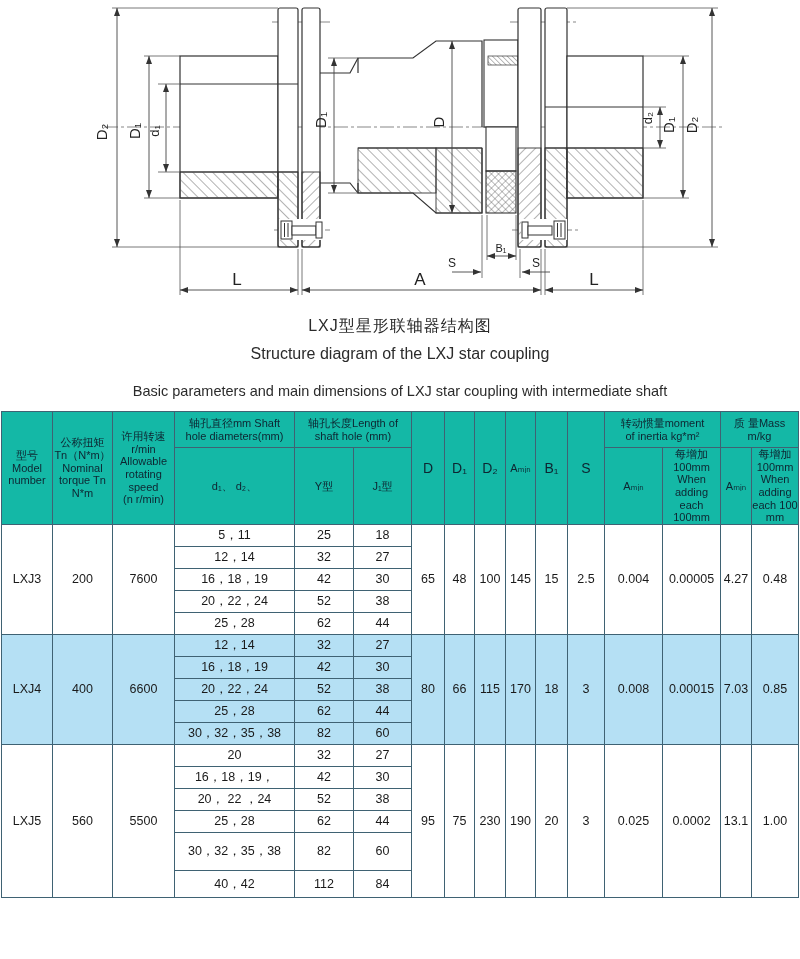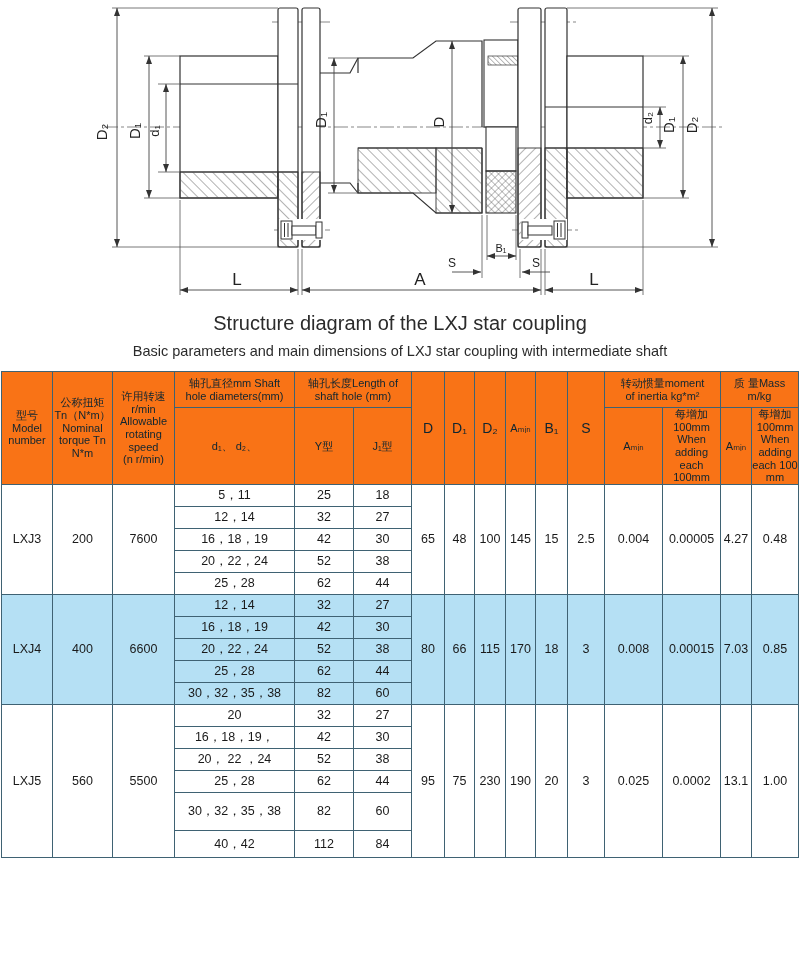--- a/index.html
+++ b/index.html
@@ -1,26 +1,26 @@
 <!DOCTYPE html>
 <html><head>
 <meta charset="utf-8">
 <style>
   html,body{margin:0;padding:0;background:#fff;}
   .page{width:800px;height:959px;background:#fff;overflow:hidden;
         font-family:"Liberation Sans","DejaVu Sans",sans-serif;color:#1a1a1a;}
   .cap{ text-align:center;margin:0;color:#2b2b2b;}
   .cap-zh{font-size:16px;margin-top:4px;letter-spacing:1px;}
-  .cap-en{font-size:20px;}
+  .cap-en{font-size:16px;margin-top:8px;}
   .title-zh{font-size:16px;margin-top:40px;letter-spacing:1px;}
-  .title-en{font-size:14.5px;margin-top:8px;}
+  .title-en{font-size:14.5px;margin-top:20px;}
   table.tb{border-collapse:collapse;table-layout:fixed;width:797px;margin:12px 0 0 1px;}
   .tb th,.tb td{border:1px solid #3f6273;padding:0;text-align:center;vertical-align:middle;
       font-size:12.5px;line-height:1.15;overflow:hidden;}
-  .tb thead th{background:#f97316;font-weight:normal;font-size:11px;color:#0e2531;}
+  .tb thead th{background:#14b8a6;font-weight:normal;font-size:11px;color:#0e2531;}
   .ml{white-space:pre-line;}
   .al{text-align:left;padding-left:5px;}
   .dl{text-align:left;padding-left:10px;}
   .sm{font-size:8.5px;margin-left:24px;}
   .sub{font-size:12px;}
   thead tr.h1r{height:36px;} thead tr.h2r{height:34px;}
   tbody tr{height:22px;} tr.rt{height:38px;} tr.rl{height:27px;}
   tr.hl td{background:#b5e0f4;}
   svg text{fill:#222;}
 </style>
@@ -167,20 +167,21 @@
       <text x="697" y="125" transform="rotate(-90 697 125)">D₂</text>
       <text x="501" y="252" font-size="11">B₁</text>
       <text x="452" y="267" font-size="12">S</text>
       <text x="536" y="267" font-size="12">S</text>
       <text x="237" y="285" font-size="17">L</text>
       <text x="420" y="285" font-size="17">A</text>
       <text x="594" y="285" font-size="17">L</text>
     </g>
   </svg>
 
+  <p class="cap cap-zh">LXJ型星形联轴器结构图</p>
   <p class="cap cap-en">Structure diagram of the LXJ star coupling</p>
 
   <p class="cap title-en">Basic parameters and main dimensions of LXJ star coupling with intermediate shaft</p>
 
   <table class="tb">
     <colgroup>
       <col style="width:51px">
         <col style="width:60px">
         <col style="width:62px">
       <col style="width:120px">

